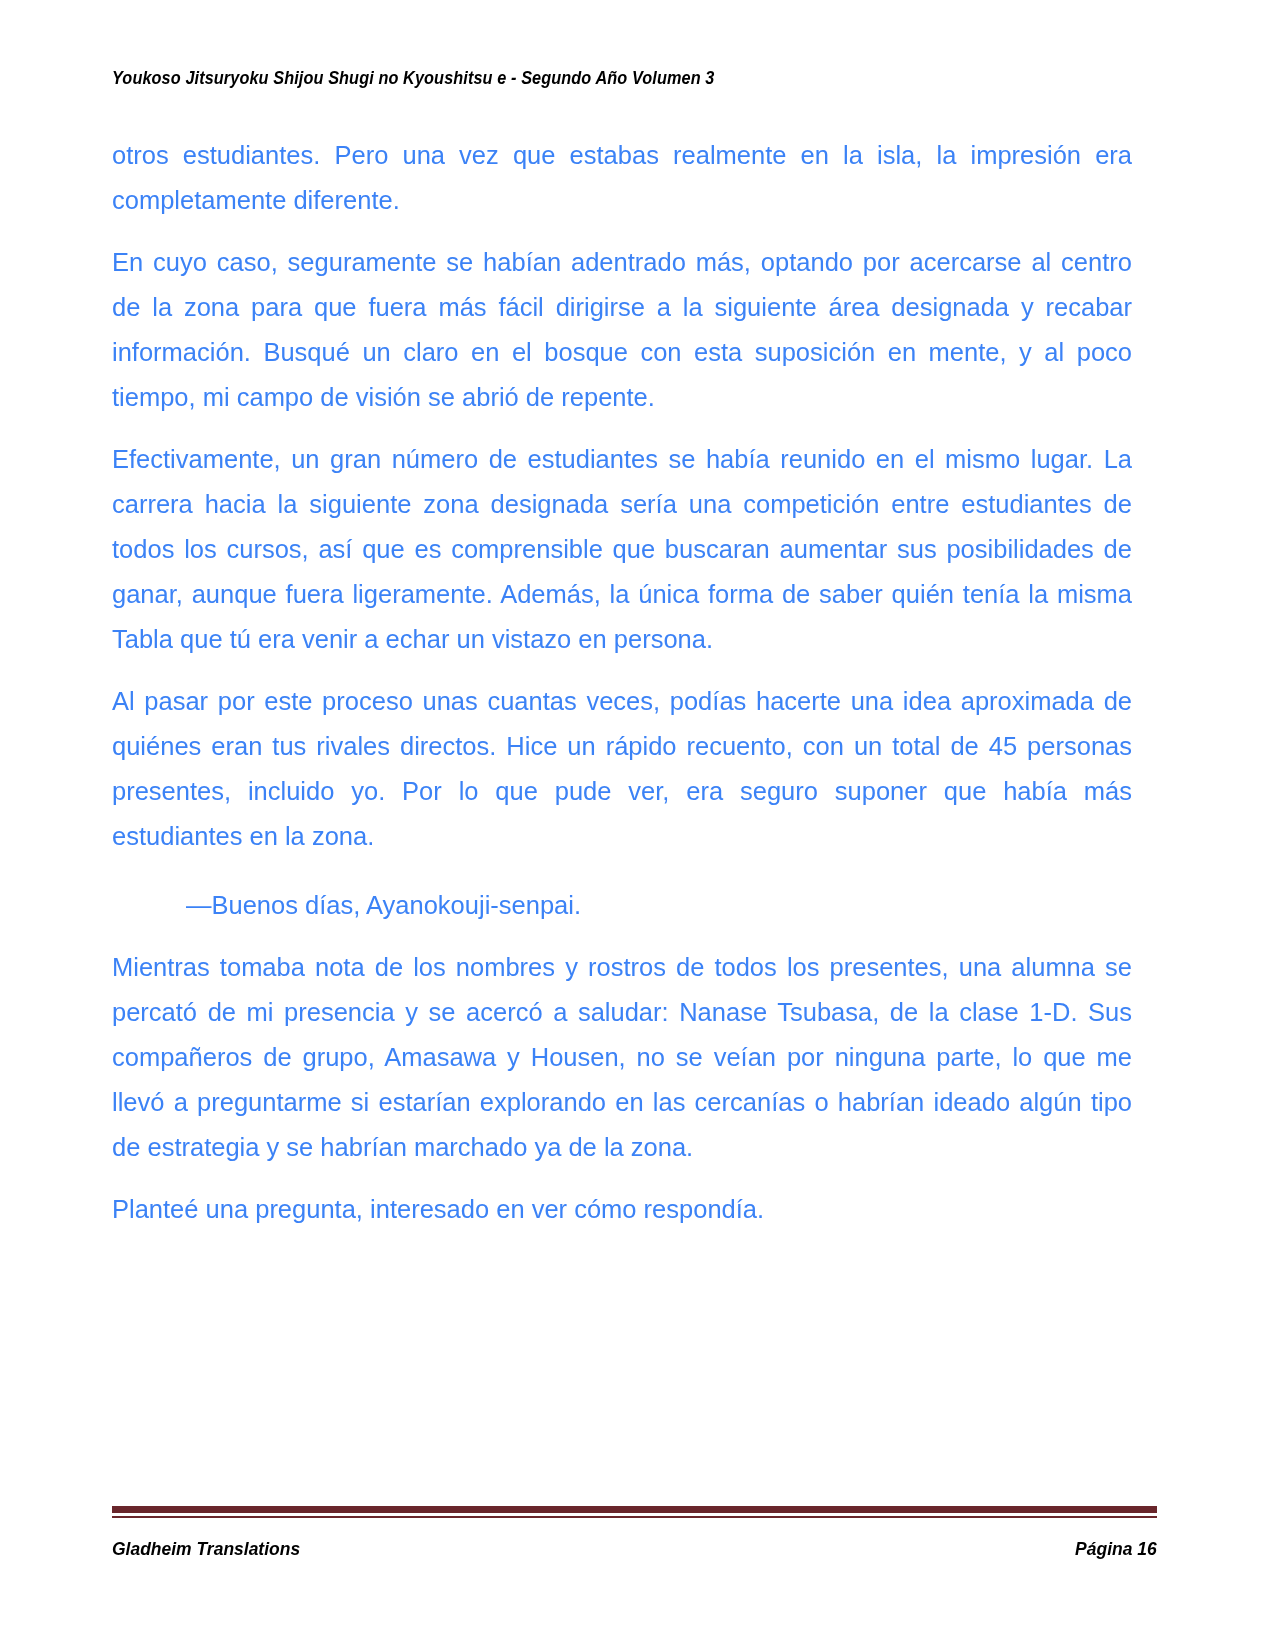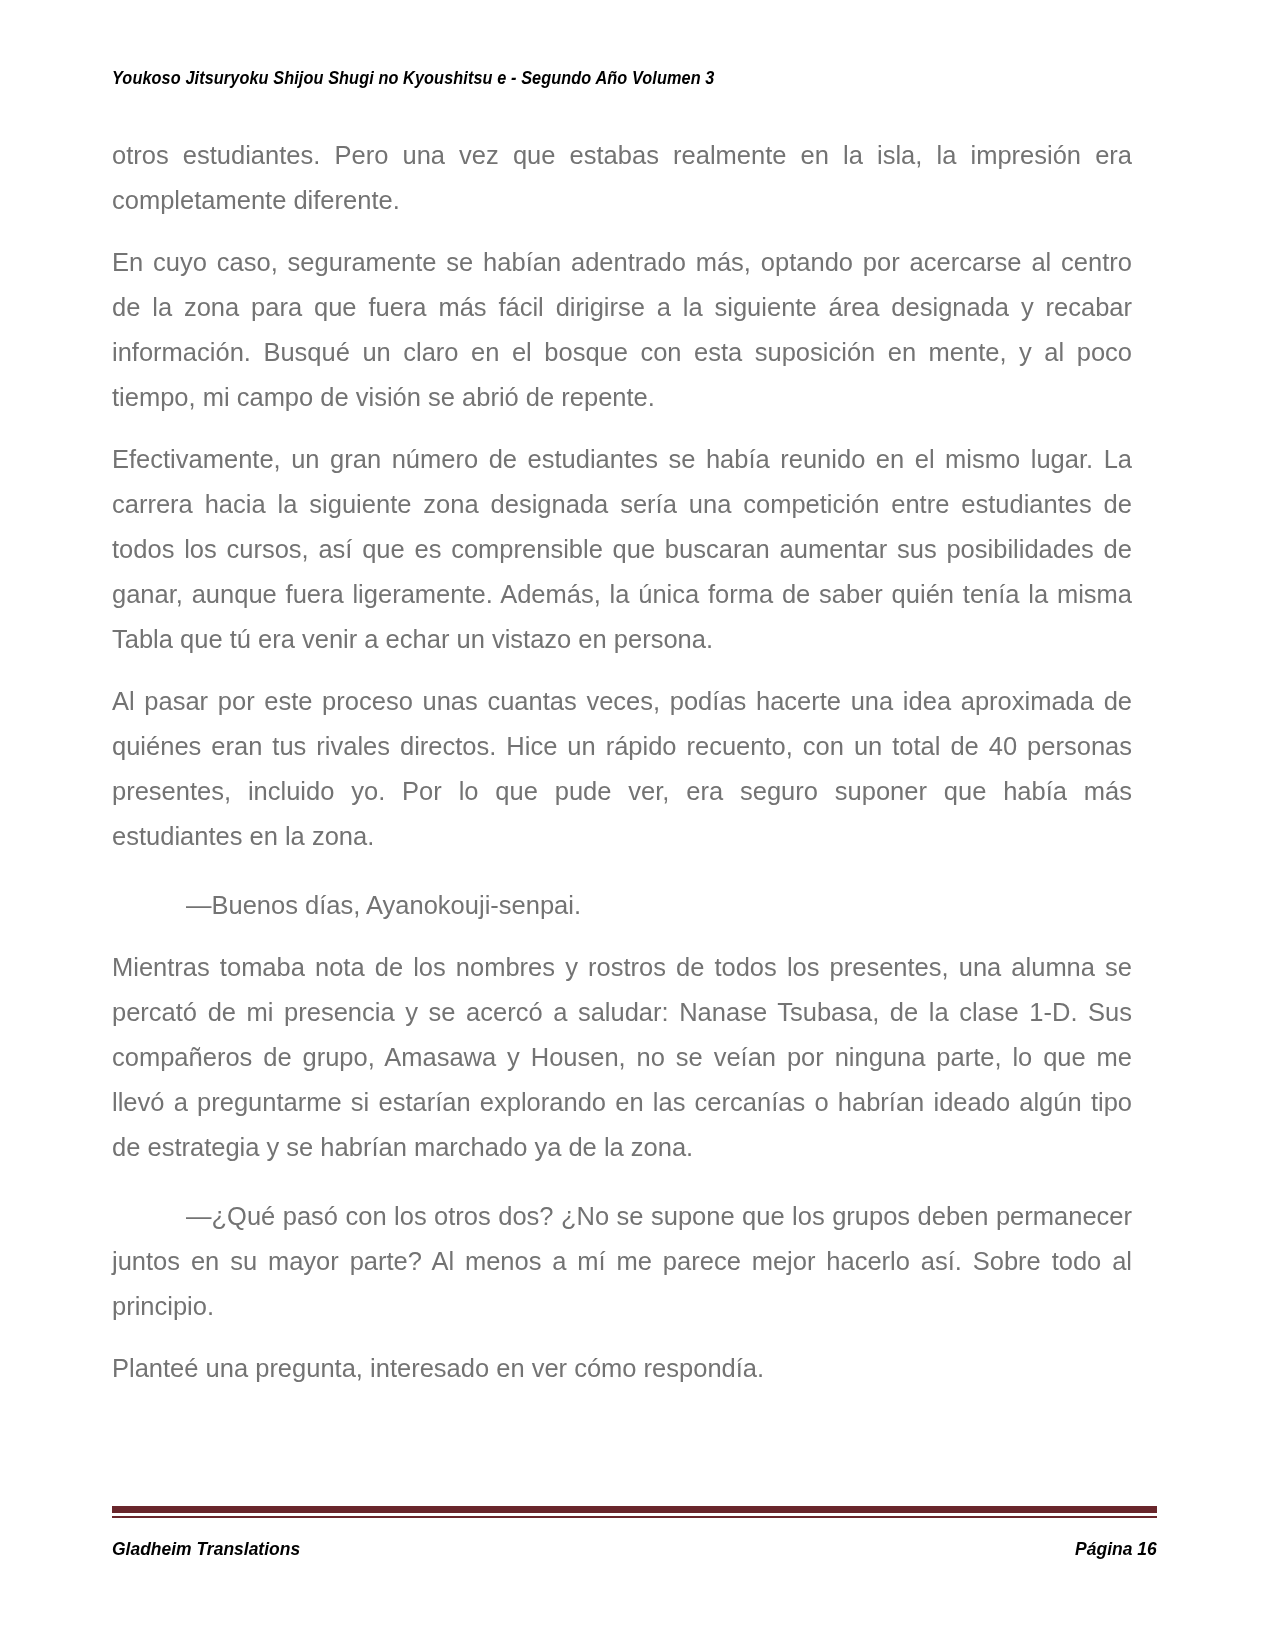--- a/index.html
+++ b/index.html
@@ -54,21 +54,21 @@
     width: 1020px;
   }
 
   p.para {
     margin: 0 0 17px 0;
     font-family: "Liberation Sans", sans-serif;
     font-size: 25.5px;
     line-height: 45px;
     text-align: justify;
     text-justify: inter-word;
-    color: #737373;
+    color: #3b82f6;
     word-spacing: 0px;
     -webkit-font-smoothing: none;
   }
   p.para:last-child { margin-bottom: 0; }
 
   p.para.indent {
     text-indent: 74px;
     margin-top: 24px;
   }
 
@@ -118,24 +118,23 @@
 <div class="page">
 
   <div class="header">
     <div class="header-title">Youkoso Jitsuryoku Shijou Shugi no Kyoushitsu e - Segundo Año Volumen 3</div>
   </div>
 
   <div class="content">
     <p class="para">otros estudiantes. Pero una vez que estabas realmente en la isla, la impresión era completamente diferente.</p>
     <p class="para">En cuyo caso, seguramente se habían adentrado más, optando por acercarse al centro de la zona para que fuera más fácil dirigirse a la siguiente área designada y recabar información. Busqué un claro en el bosque con esta suposición en mente, y al poco tiempo, mi campo de visión se abrió de repente.</p>
     <p class="para">Efectivamente, un gran número de estudiantes se había reunido en el mismo lugar. La carrera hacia la siguiente zona designada sería una competición entre estudiantes de todos los cursos, así que es comprensible que buscaran aumentar sus posibilidades de ganar, aunque fuera ligeramente. Además, la única forma de saber quién tenía la misma Tabla que tú era venir a echar un vistazo en persona.</p>
-    <p class="para">Al pasar por este proceso unas cuantas veces, podías hacerte una idea aproximada de quiénes eran tus rivales directos. Hice un rápido recuento, con un total de 40 personas presentes, incluido yo. Por lo que pude ver, era seguro suponer que había más estudiantes en la zona.</p>
+    <p class="para">Al pasar por este proceso unas cuantas veces, podías hacerte una idea aproximada de quiénes eran tus rivales directos. Hice un rápido recuento, con un total de 45 personas presentes, incluido yo. Por lo que pude ver, era seguro suponer que había más estudiantes en la zona.</p>
     <p class="para indent">—Buenos días, Ayanokouji-senpai.</p>
     <p class="para">Mientras tomaba nota de los nombres y rostros de todos los presentes, una alumna se percató de mi presencia y se acercó a saludar: Nanase Tsubasa, de la clase 1-D. Sus compañeros de grupo, Amasawa y Housen, no se veían por ninguna parte, lo que me llevó a preguntarme si estarían explorando en las cercanías o habrían ideado algún tipo de estrategia y se habrían marchado ya de la zona.</p>
-    <p class="para indent">—¿Qué pasó con los otros dos? ¿No se supone que los grupos deben permanecer juntos en su mayor parte? Al menos a mí me parece mejor hacerlo así. Sobre todo al principio.</p>
     <p class="para">Planteé una pregunta, interesado en ver cómo respondía.</p>
   </div>
 
   <div class="footer">
     <div class="footer-rule-thick" style="background: rgb(105, 38, 43);"></div>
     <div class="footer-rule-gap"></div>
     <div class="footer-rule-thin" style="background: rgb(105, 38, 43);"></div>
     <div class="footer-row">
       <div class="footer-left">Gladheim Translations</div>
       <div class="footer-right">Página 16</div>

